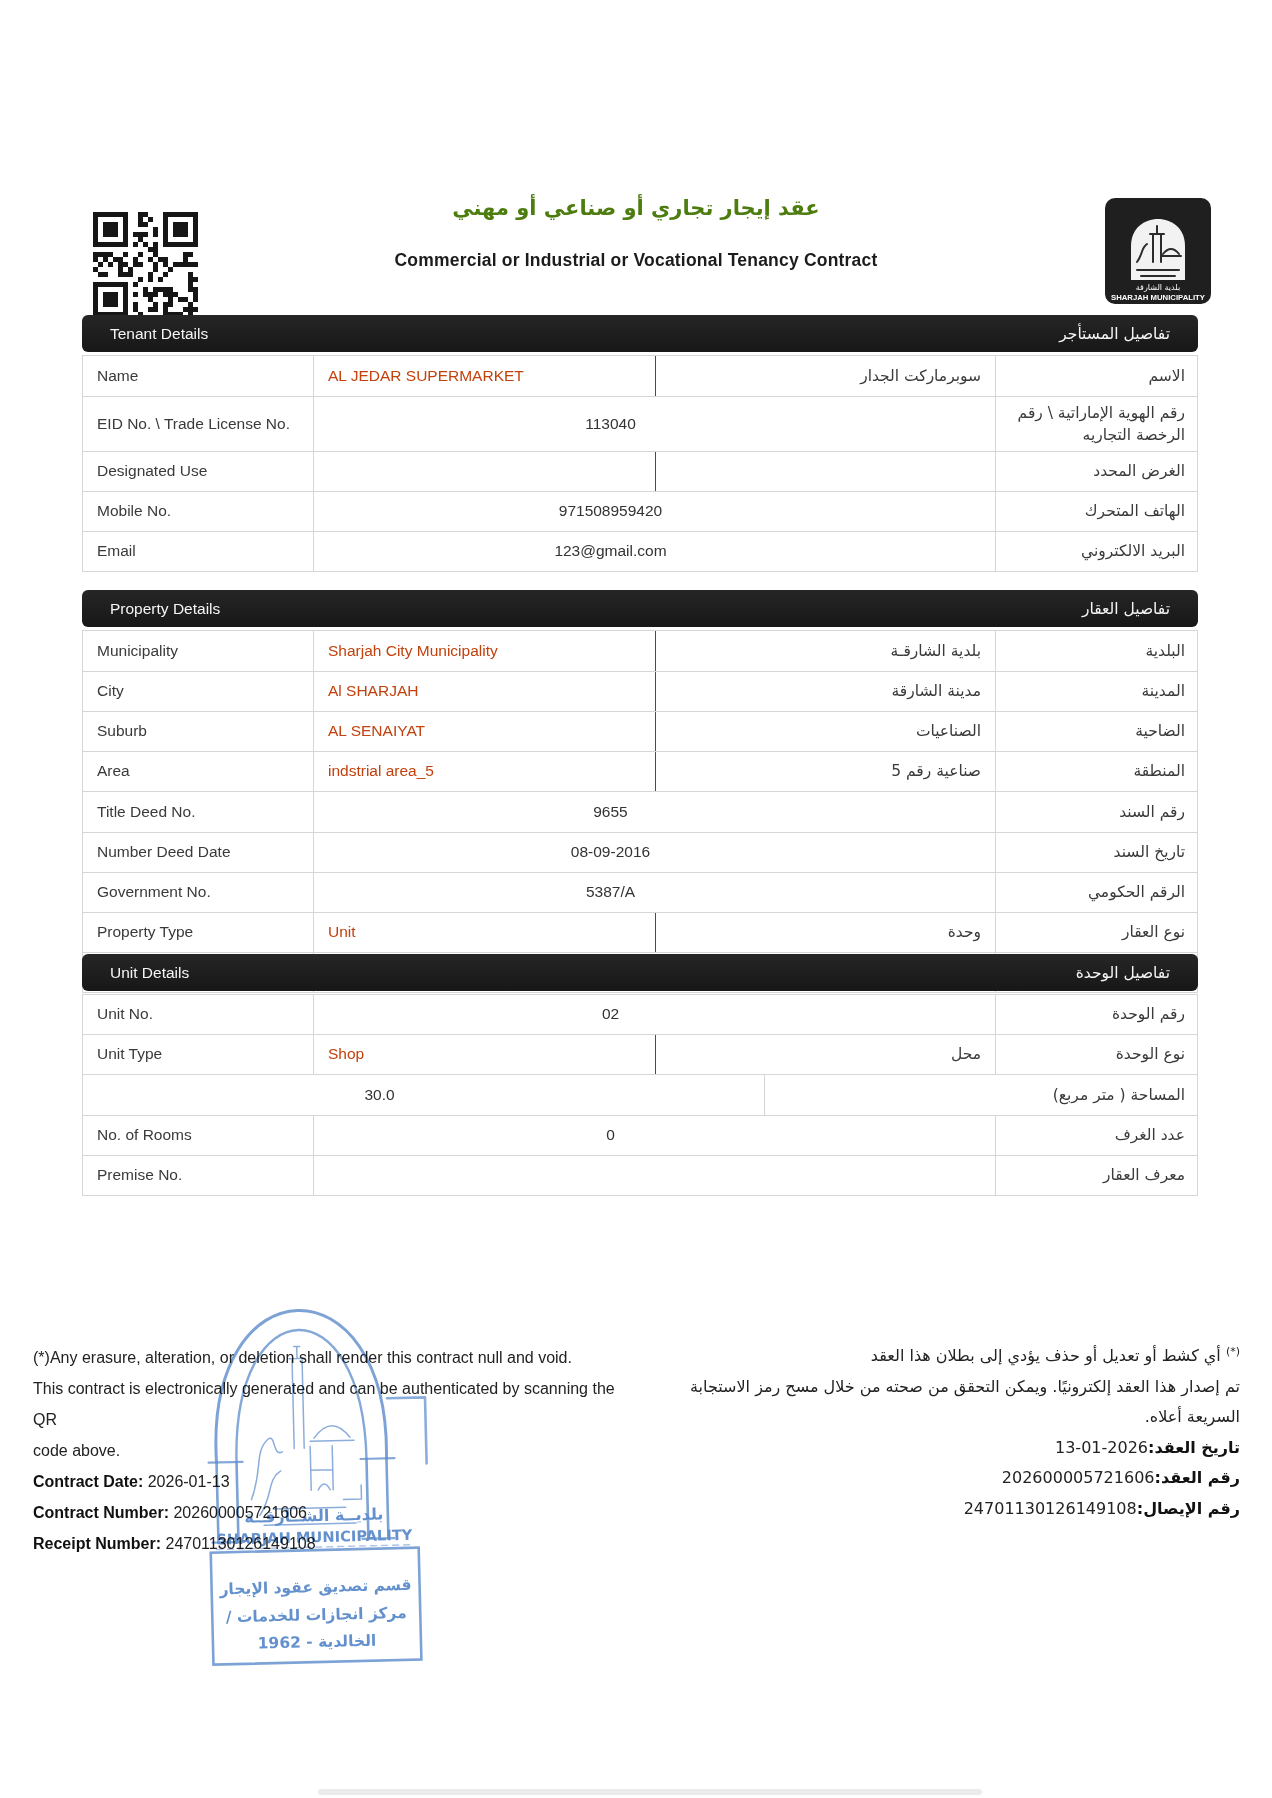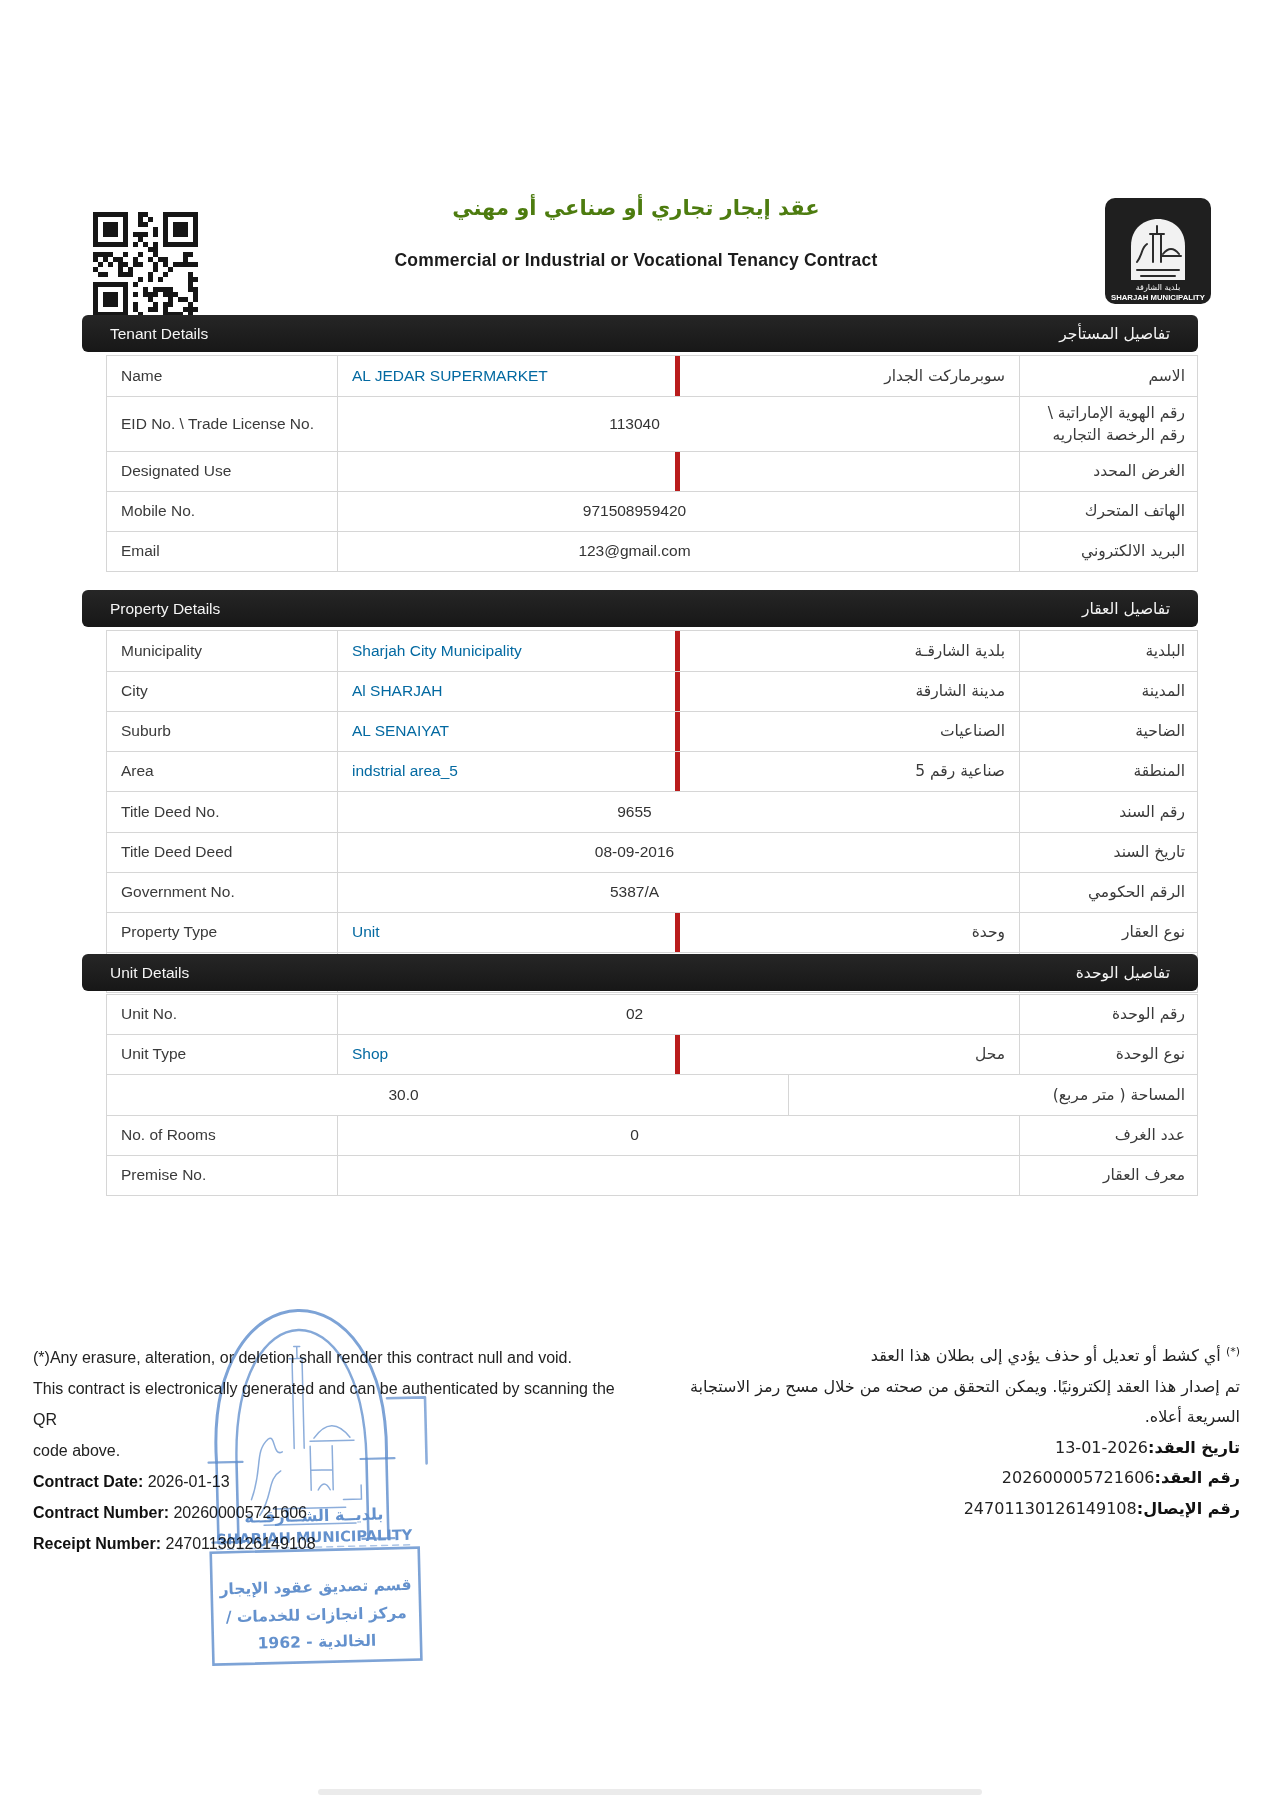--- a/index.html
+++ b/index.html
@@ -17,27 +17,27 @@
   #title-en{top:234px;left:20px;width:1232px;text-align:center;
     font-size:17.5px;font-weight:bold;color:#1c1c1c;letter-spacing:.2px;margin-top:16px;}
   #qr{top:212px;left:93px;}
   #logo{top:196px;left:1103px;}
   
   .section{position:absolute;left:82px;width:1116px;}
   .bar{height:37px;background:linear-gradient(#262626,#171717);border-radius:6px;
     color:#f5f5f5;display:flex;justify-content:space-between;align-items:center;
     padding:0 28px;box-sizing:border-box;font-size:15.5px;}
   .bar .ar{direction:rtl;font-family:"DejaVu Sans",sans-serif;}
-  .rows{margin-top:3px;border:1px solid #d6d6d6;border-bottom:none;margin-left:24px;}
+  .rows{margin-top:3px;border:1px solid #d6d6d6;border-bottom:none;}
   .row{display:flex;border-bottom:1px solid #d6d6d6;min-height:39px;align-items:stretch;background:#fff;}
   .h40{min-height:40px;} .h54{min-height:54px;}
   .cell{display:flex;align-items:center;box-sizing:border-box;
     padding:4px 14px;font-size:15.5px;color:#3a3a3a;line-height:1.45;}
   .c1{width:231px;border-right:1px solid #d6d6d6;}
-  .c2{width:342px;border-right:5px solid #b91c1c;color:#0369a1;}
+  .c2{width:342px;border-right:1px solid #b91c1c;color:#c2410c;}
   .c3{width:340px;border-right:1px solid #d6d6d6;direction:rtl;font-family:"DejaVu Sans",sans-serif;}
   .c4{flex:1;direction:rtl;padding-right:12px;font-family:"DejaVu Sans",sans-serif;}
   .c23{width:682px;border-right:1px solid #d6d6d6;justify-content:center;
     padding-right:102px;color:#333;}
   #sec-tenant{top:315px;} #sec-property{top:590px;} #sec-unit{top:954px;}
   
   #footer-en{top:1342px;left:33px;font-size:16px;color:#222;line-height:31px;width:600px;}
   #footer-en b, #footer-ar b{color:#111;}
   #footer-ar{top:1337px;right:32px;width:640px;text-align:right;direction:rtl;
     font-size:16px;color:#222;line-height:30.5px;font-family:"DejaVu Sans",sans-serif;}
@@ -260,21 +260,21 @@
       <div class="cell c2">indstrial area_5</div>
       <div class="cell c3">صناعية رقم 5</div>
       <div class="cell c4">المنطقة</div>
     </div>
     <div class="row h40">
       <div class="cell c1">Title Deed No.</div>
       <div class="cell c23">9655</div>
       <div class="cell c4">رقم السند</div>
     </div>
     <div class="row">
-      <div class="cell c1">Title Deed Deed</div>
+      <div class="cell c1">Number Deed Date</div>
       <div class="cell c23">08-09-2016</div>
       <div class="cell c4">تاريخ السند</div>
     </div>
     <div class="row">
       <div class="cell c1">Government No.</div>
       <div class="cell c23">5387/A</div>
       <div class="cell c4">الرقم الحكومي</div>
     </div>
     <div class="row">
       <div class="cell c1">Property Type</div>

